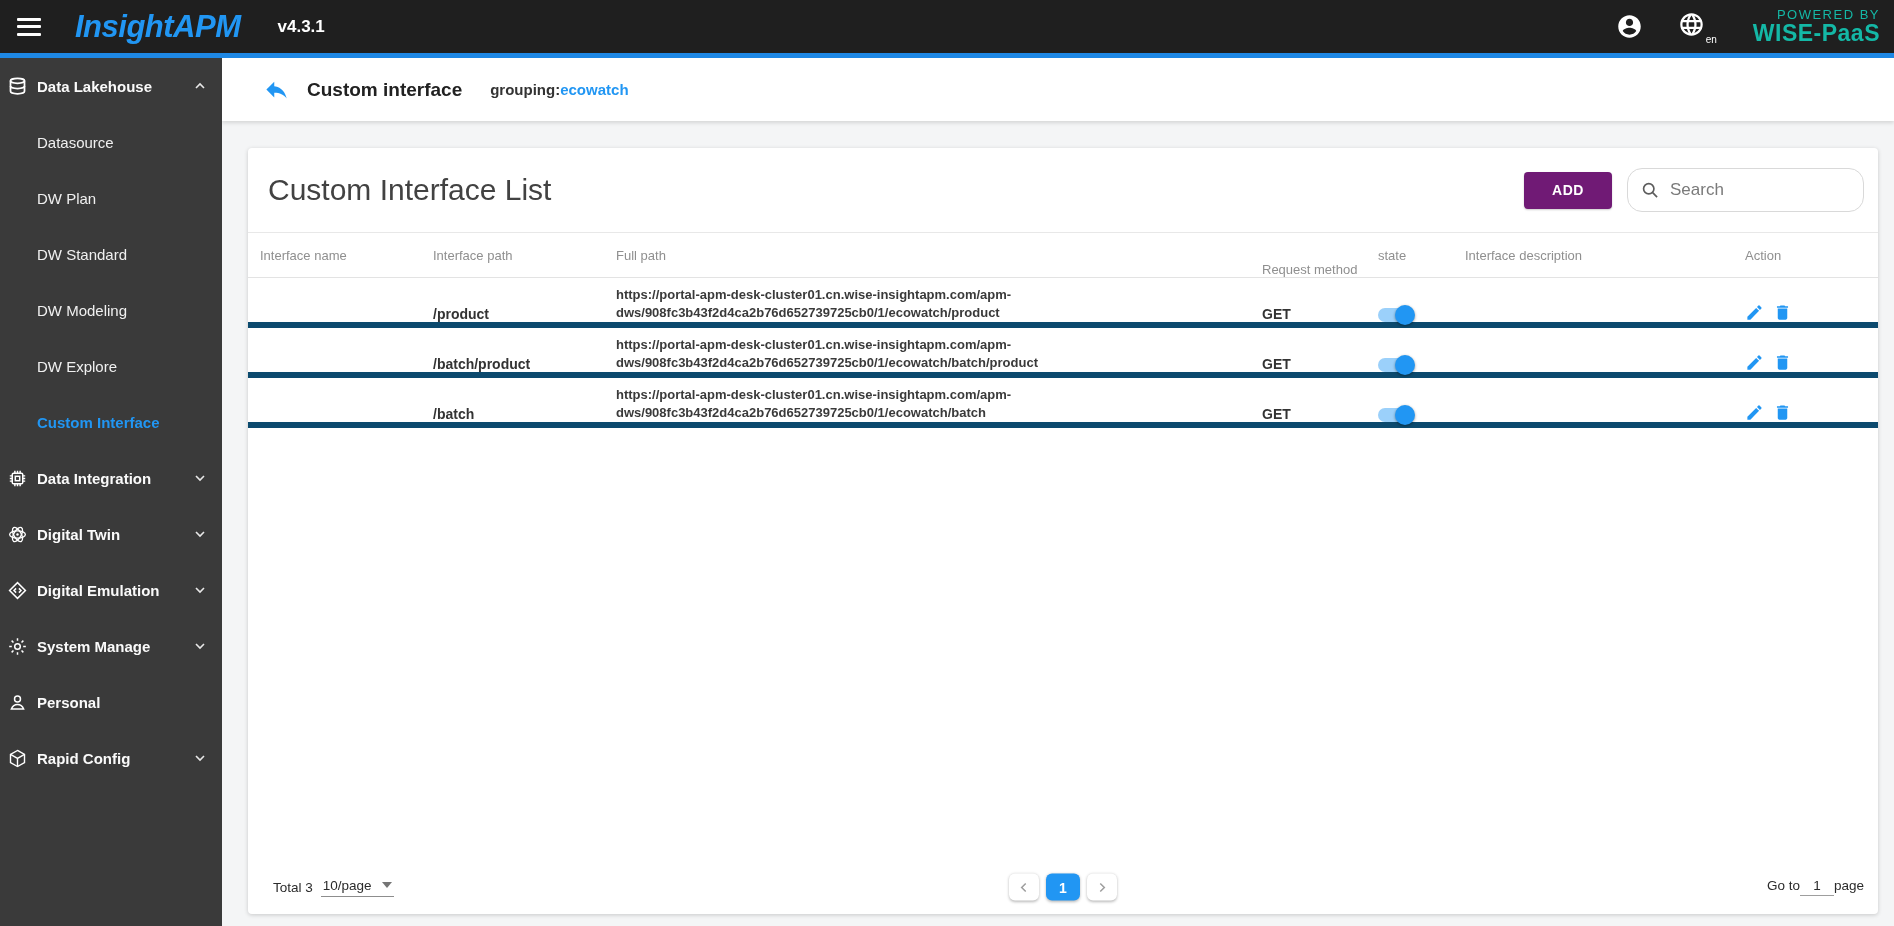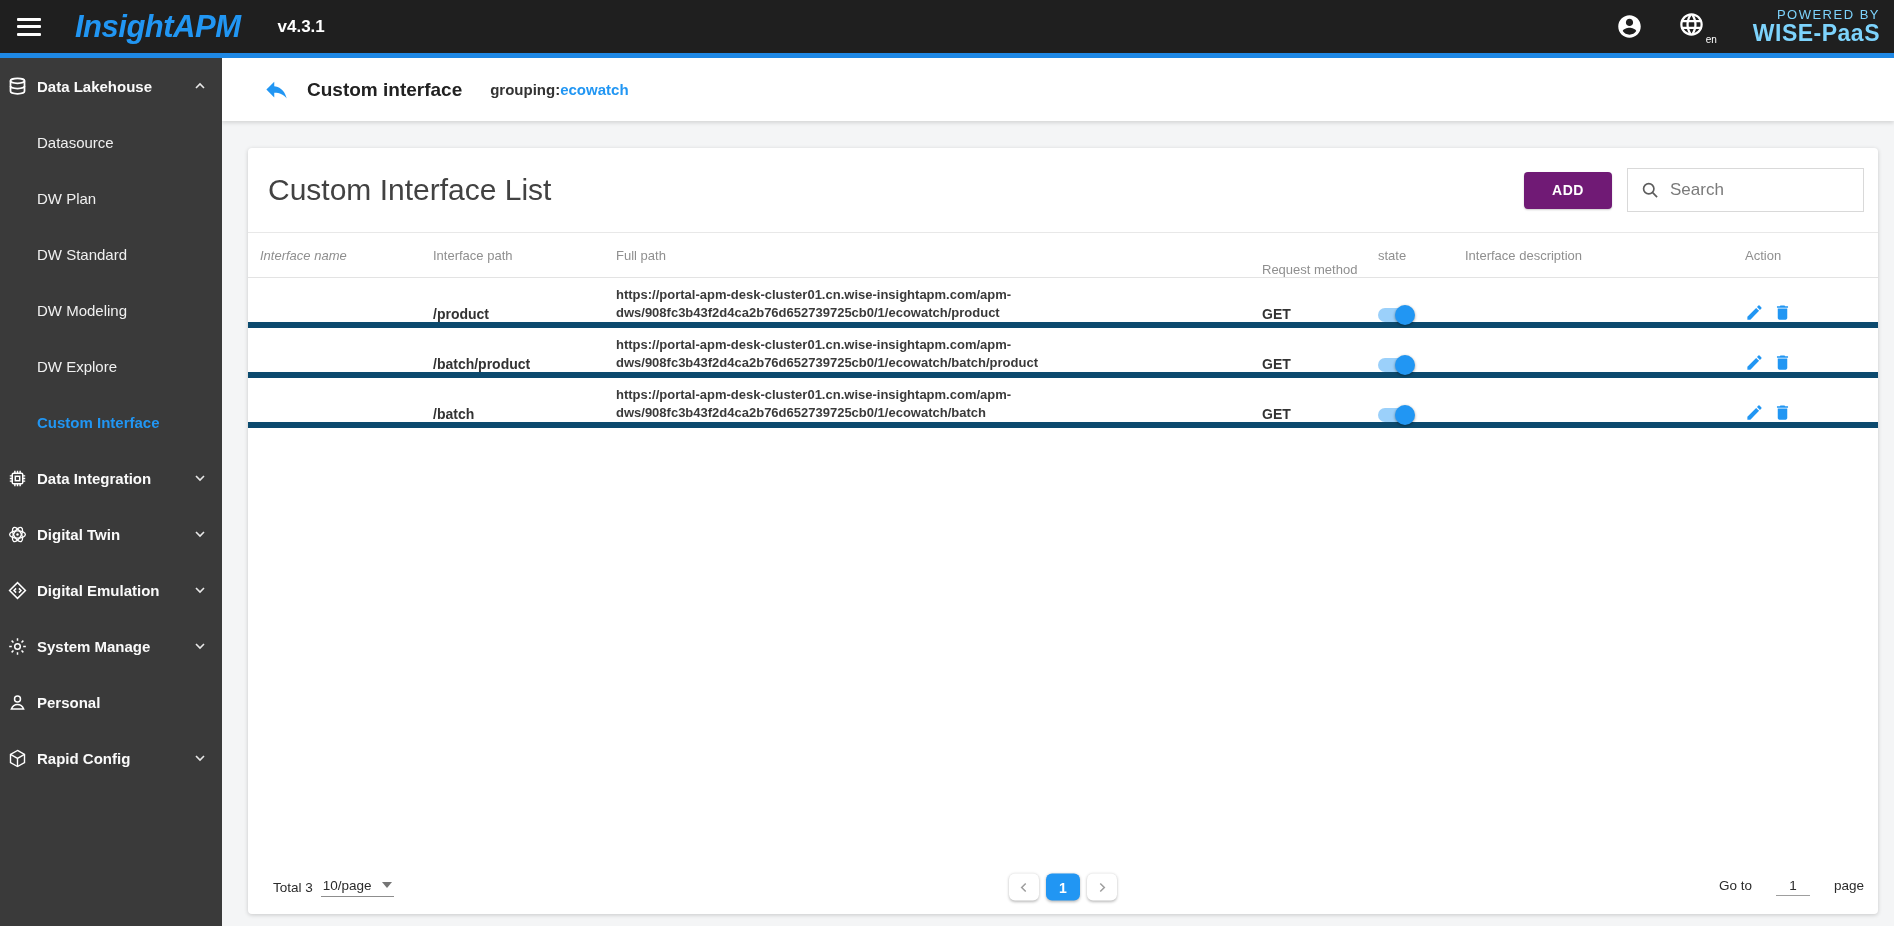--- a/index.html
+++ b/index.html
@@ -12,21 +12,21 @@
   .hamburger { width:24px; height:18px; margin-left:17px; display:flex;
     flex-direction:column; justify-content:space-between; cursor:pointer; }
   .hamburger span { height:3px; background:#fff; border-radius:1px; }
   .logo { margin-left:22px; font-size:31px; font-weight:800; color:#2196f3;
     letter-spacing:-0.5px; font-style:italic; }
   .version { margin-left:25px; font-size:17px; font-weight:700; color:#fff; }
   .topbar-right { margin-left:auto; display:flex; align-items:center; }
   .tb-icon { width:27px; height:27px; cursor:pointer; }
   .globe-wrap { position:relative; margin-left:35px; }
   .globe-lang { position:absolute; right:-12px; bottom:-3px; color:#fff; font-size:10px; }
-  .powered { margin-left:48px; margin-right:14px; text-align:right; color:#7dd3fc; }
+  .powered { margin-left:48px; margin-right:14px; text-align:right; color:#14b8a6; }
   .powered .l1 { font-size:13px; letter-spacing:1.5px; }
   .powered .l2 { font-size:23px; font-weight:700; letter-spacing:0.5px; margin-top:-2px; }
   .accentline { position:absolute; top:53px; left:0; right:0; height:5px;
     background:#1e88e5; z-index:11; }
 
   
   .sidebar { position:absolute; top:58px; left:0; bottom:0; width:222px;
     background:#3a3a3a; overflow:hidden; z-index:5; }
   .nav-item { height:56px; display:flex; align-items:center; padding:0 14px 0 7px;
     cursor:pointer; color:#fff; }
@@ -51,32 +51,32 @@
     background:#fff; border-radius:4px; box-shadow:0 1px 4px rgba(0,0,0,0.18);
     display:flex; flex-direction:column; }
   .card-header { height:85px; flex:0 0 85px; display:flex; align-items:center;
     padding:0 14px 0 20px; border-bottom:1px solid #e8e8e8; }
   .card-title { font-size:30px; color:#424242; }
   .add-btn { margin-left:auto; width:88px; height:37px; background:#701a75; color:#fff;
     border:none; border-radius:4px; font-size:14px; font-weight:700; letter-spacing:0.5px;
     cursor:pointer; box-shadow:0 1px 2px rgba(0,0,0,0.2);
     font-family:"Liberation Sans", sans-serif; }
   .search-box { margin-left:15px; width:237px; height:44px; border:1px solid #d9d9d9;
-    border-radius:0; display:flex; align-items:center; padding:0 12px; background:#fff; }
+    border-radius:15px; display:flex; align-items:center; padding:0 12px; background:#fff; }
   .search-box svg { width:20px; height:20px; flex:0 0 20px; }
   .search-box input { border:none; outline:none; margin-left:10px; width:100%;
     font-size:17px; color:#333; font-family:"Liberation Sans", sans-serif; }
   .search-box input::placeholder { color:#7a7a7a; }
 
   
   .thead { height:45px; flex:0 0 45px; display:flex; align-items:center;
     border-bottom:1px solid #e3e3e3; color:#8f8f8f; font-size:13px; }
   .trow { height:50px; flex:0 0 50px; display:flex; align-items:flex-end;
     border-bottom:6px solid #0c4a6e; font-size:14px; color:#333;font-weight:bold; }
-  .c-name   { width:185px; padding-left:12px;font-style:italic; }
+  .c-name   { width:185px; padding-left:12px; }
   .c-path   { width:183px; }
   .c-full   { width:646px; }
   .c-method { width:116px;margin-top:28px; }
   .c-state  { width:87px; }
   .c-desc   { width:280px; }
   .c-action { width:133px; display:flex; align-items:center; }
   .fullpath { max-width:472px; font-size:13px; line-height:18px; color:#3a3a3a;
     overflow-wrap:anywhere; }
   .blob { border-radius:2px;
     background:linear-gradient(90deg,#cbcbcb,#e6e6e6 35%,#c4c4c4 65%,#e2e2e2);
@@ -103,21 +103,21 @@
   .caret-down { width:0; height:0; border-left:5px solid transparent;
     border-right:5px solid transparent; border-top:6px solid #757575; }
   .pagination { position:absolute; left:50%; top:50%; transform:translate(-50%,-50%);
     display:flex; align-items:center; gap:7px; }
   .pg-btn { width:30px; height:27px; border-radius:6px; background:#fff; border:none;
     box-shadow:0 1px 3px rgba(0,0,0,0.28); display:flex; align-items:center;
     justify-content:center; cursor:pointer; }
   .pg-btn.current { width:34px; background:#2196f3; color:#fff; font-size:14px;
     font-weight:700; font-family:"Liberation Sans", sans-serif; }
   .pg-btn svg { width:14px; height:14px; }
-  .goto { margin-left:auto; display:flex; align-items:baseline; gap:24px; }
+  .goto { margin-left:auto; display:flex; align-items:baseline; gap:0; }
   .goto input { width:34px; border:none; outline:none; border-bottom:1px solid #9e9e9e;
     text-align:center; font-size:13.5px; color:#2b2b2b; padding-bottom:2px;
     font-family:"Liberation Sans", sans-serif; background:transparent; }
 </style>
 </head>
 <body>
 
 <div class="topbar">
   <div class="hamburger">
     <span></span>

